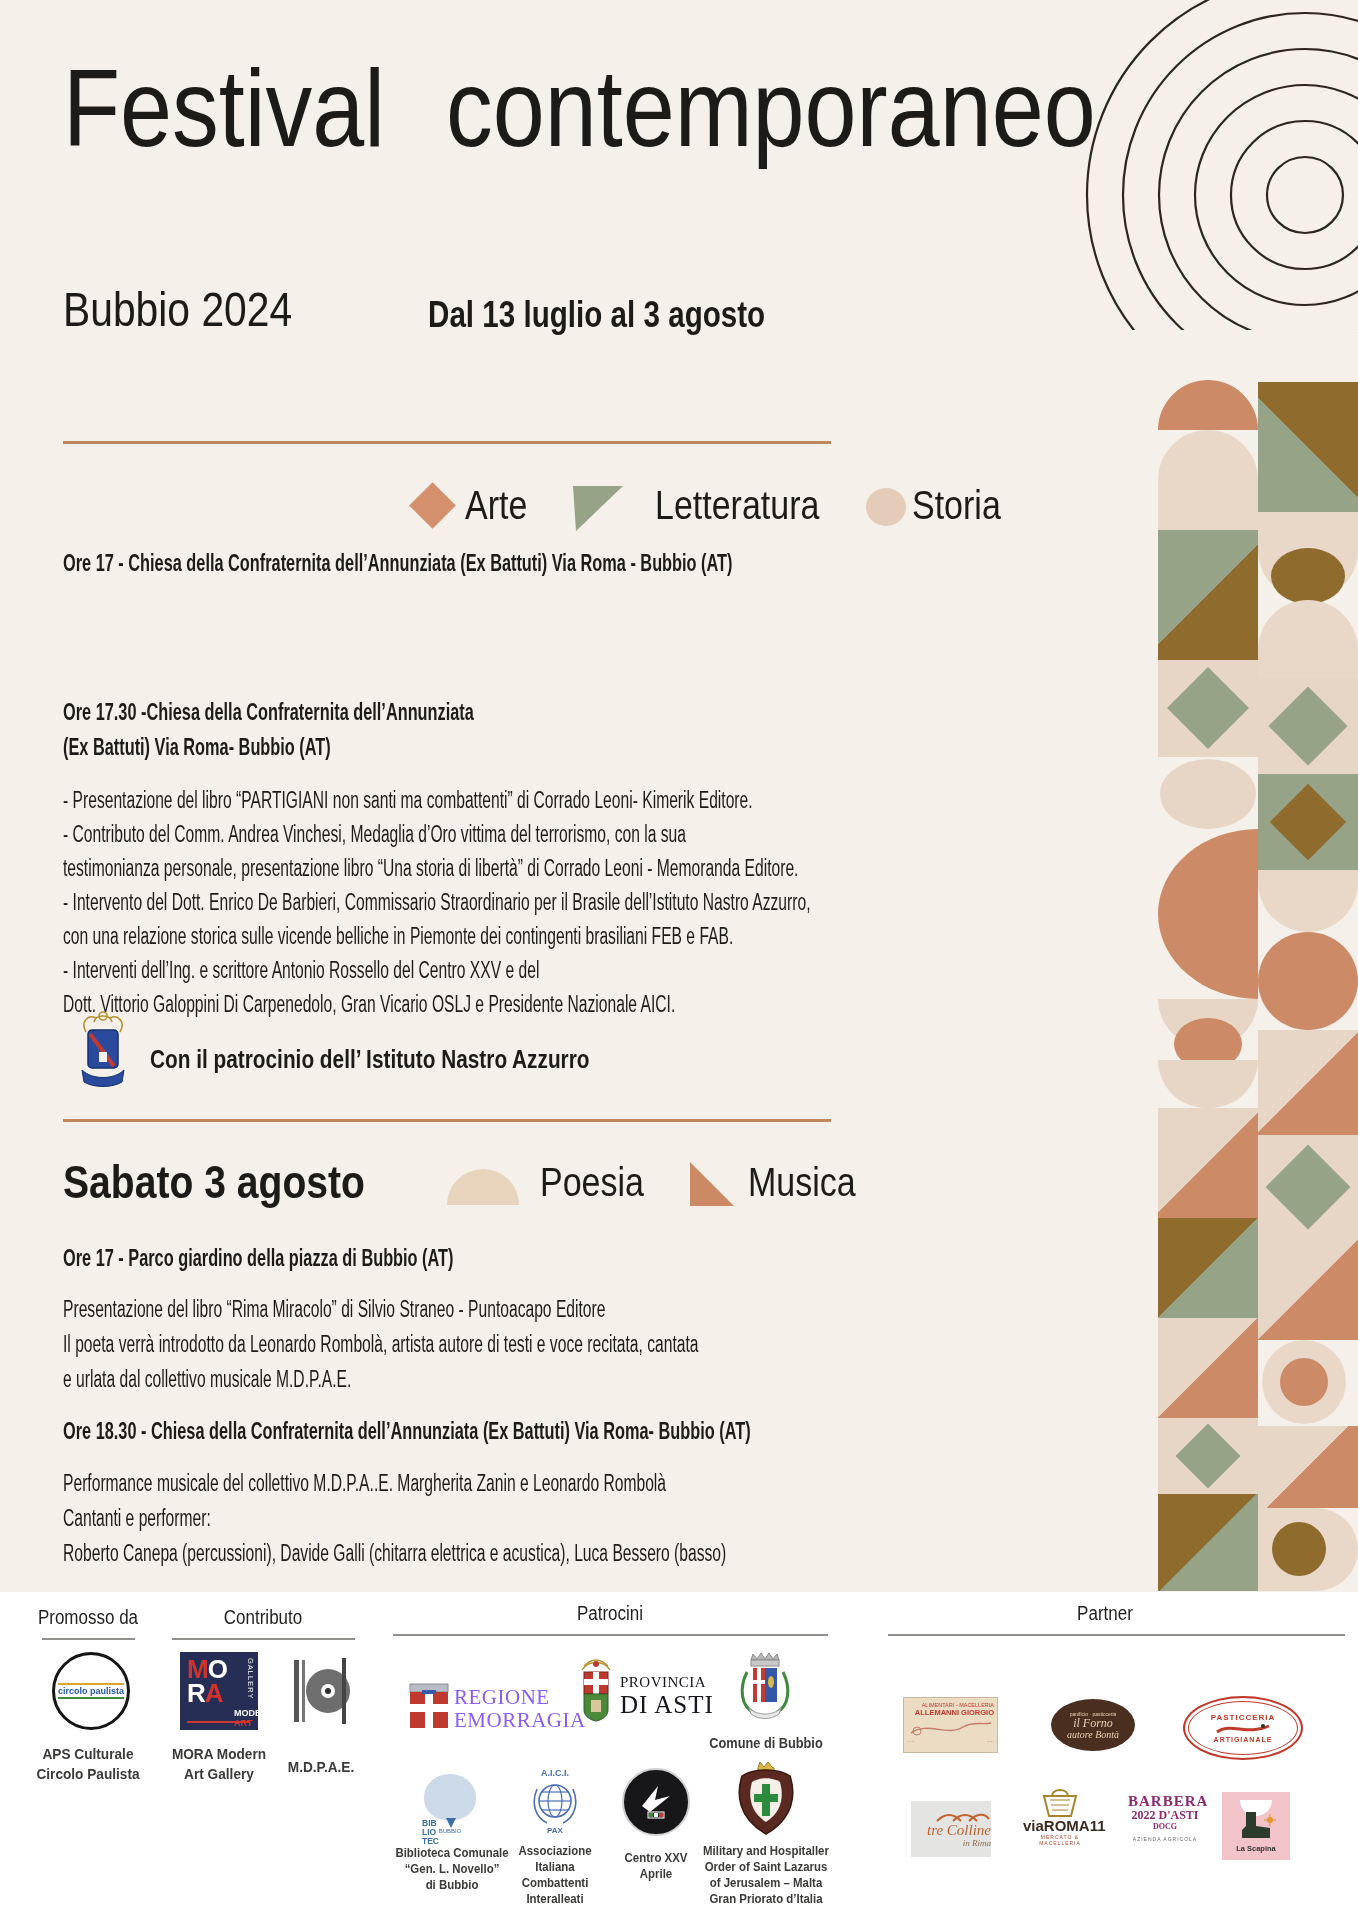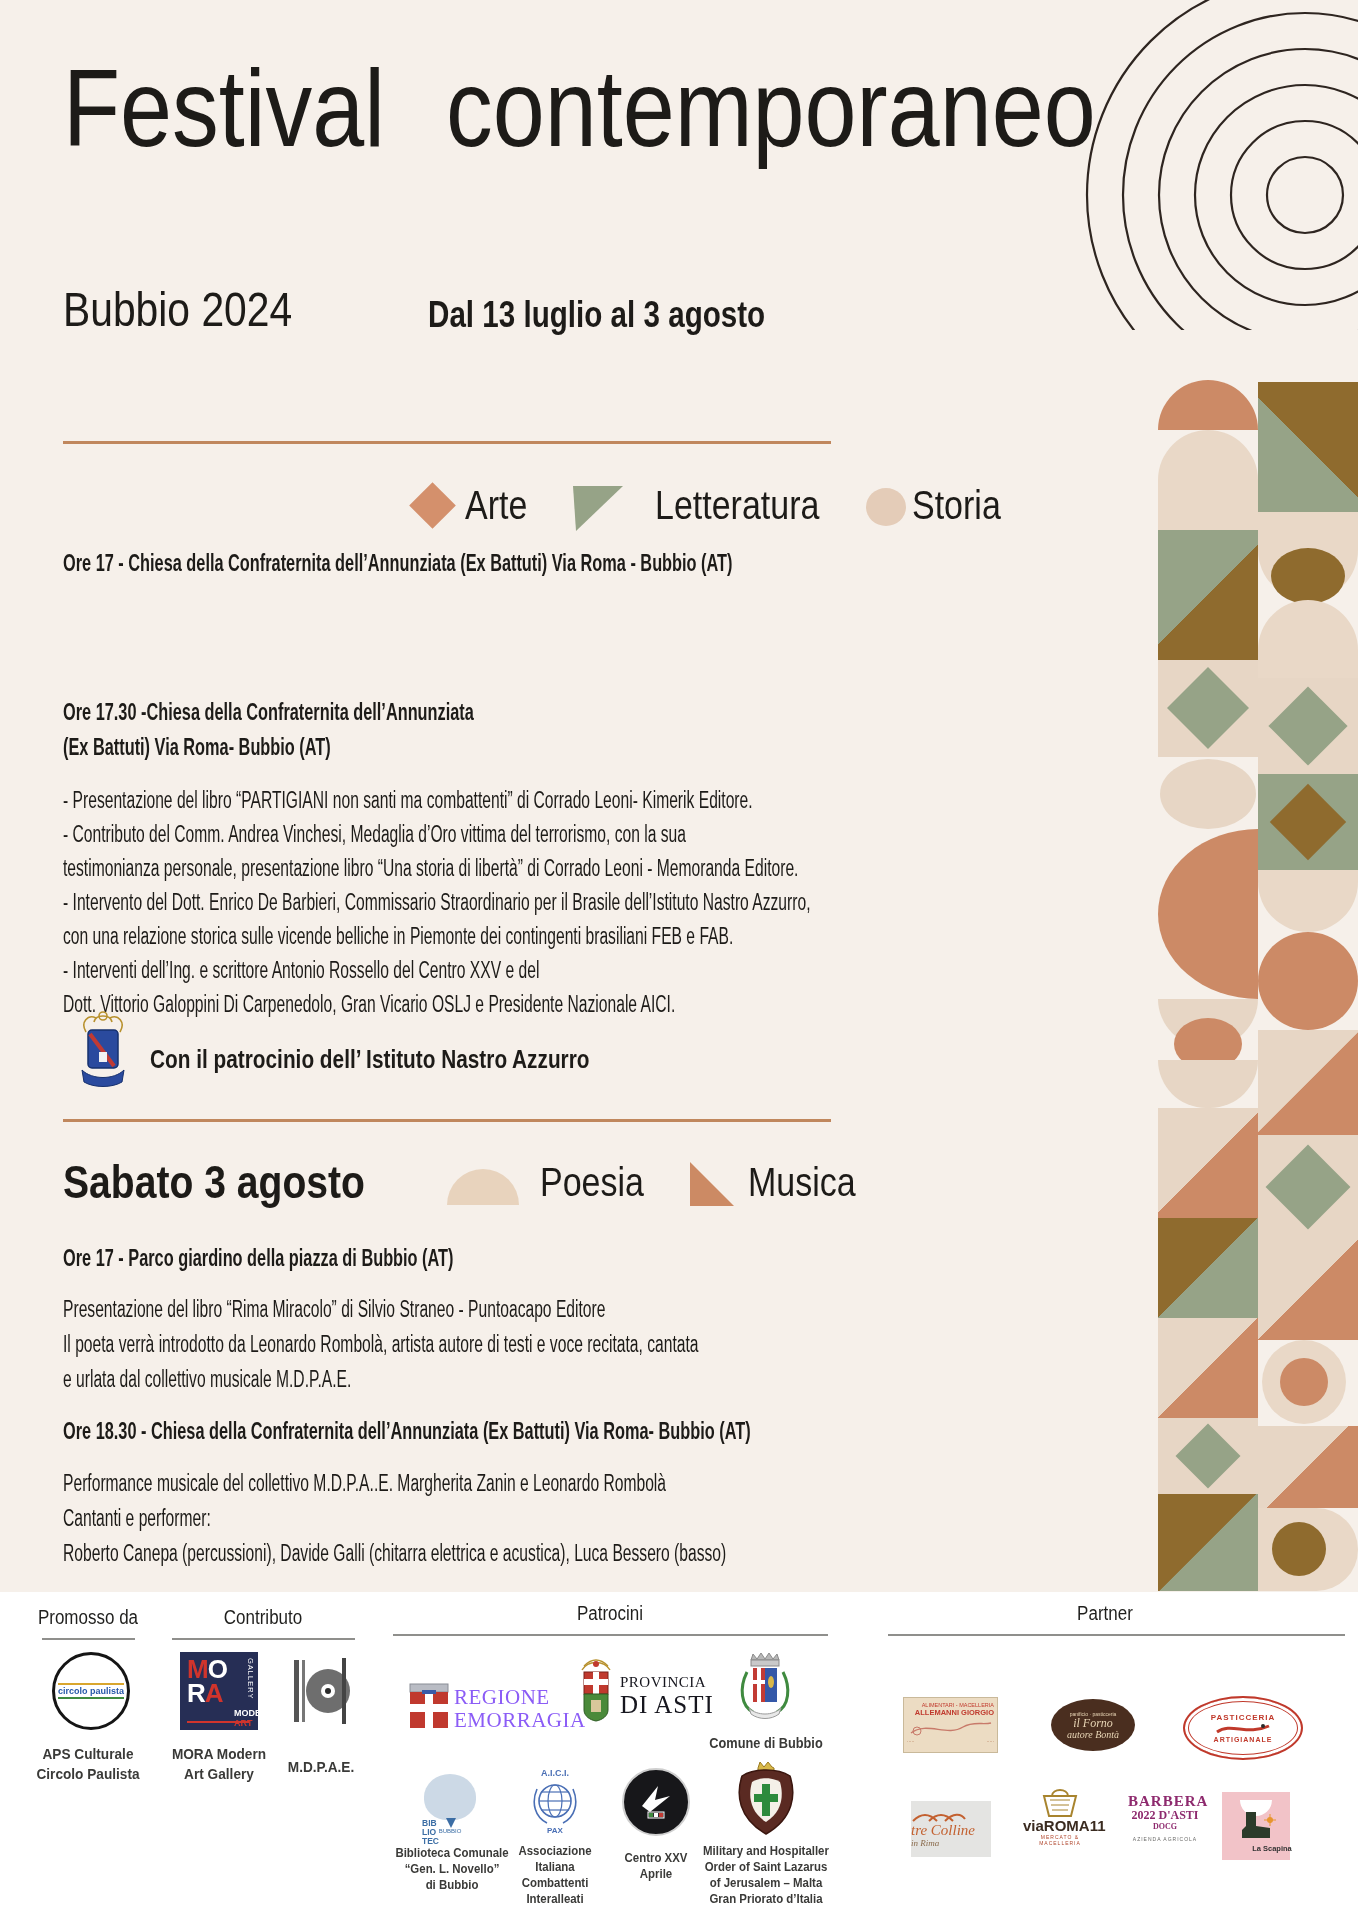--- a/index.html
+++ b/index.html
@@ -358,21 +358,21 @@
 
   <div class="abs" style="left:1183px;top:1696px;width:116px;height:60px;background:#ffffff;border:2px solid #c0392b;border-radius:50%;box-shadow:inset 0 0 0 3px #ffffff, inset 0 0 0 4px #c0392b;display:flex;flex-direction:column;align-items:center;justify-content:center;">
     <div style="font-size:8px;font-weight:bold;color:#c0392b;letter-spacing:1px;">PASTICCERIA</div>
     <svg width="60" height="14" viewBox="0 0 60 14">
         <path d="M4 10 C18 0, 34 14, 56 4" stroke="#c0392b" stroke-width="3" fill="none"></path>
         <circle cx="50" cy="4" r="2" fill="#2b2b2b"></circle>
       </svg>
     <div style="font-size:7px;font-weight:bold;color:#c0392b;letter-spacing:1px;">ARTIGIANALE</div>
   </div>
 
-  <div class="abs" style="left:911px;top:1801px;width:80px;height:56px;background:#e4e4e2;display:flex;flex-direction:column;align-items:flex-start;justify-content:center;">
+  <div class="abs" style="left:911px;top:1801px;width:80px;height:56px;background:#e4e4e2;display:flex;flex-direction:column;align-items:flex-end;justify-content:center;">
     <svg width="56" height="12" viewBox="0 0 56 12">
         <path d="M2 10 C10 2, 18 2, 26 10 M18 10 C26 2, 34 2, 42 10 M34 10 C42 2, 50 2, 54 8" stroke="#c3602f" stroke-width="2" fill="none"></path>
       </svg>
     <div class="serif" style="font-size:15px;font-style:italic;color:#c3602f;line-height:15px;">tre Colline</div>
     <div class="serif" style="font-size:9px;font-style:italic;color:#8a6a4a;">in Rima</div>
   </div>
 
   <div class="abs" style="left:1023px;top:1788px;width:74px;height:66px;text-align:center;">
     <svg width="40" height="30" viewBox="0 0 40 30" style="margin:0 auto;">
       <path d="M12 8 C12 0, 28 0, 28 8" stroke="#a8842e" stroke-width="2" fill="none"></path>
@@ -393,16 +393,16 @@
   </div>
 
   <div class="abs" style="left:1222px;top:1792px;width:68px;height:68px;background:#f2c3c8;">
     <div class="abs" style="left:18px;top:8px;width:32px;height:16px;background:#ffffff;border-radius:0 0 16px 16px;"></div>
     <svg class="abs" style="left:14px;top:18px;" width="40" height="34" viewBox="0 0 40 34">
       <path d="M10 2 L20 2 L20 16 L34 18 L34 28 L6 28 L6 20 L10 16 Z" fill="#2c3b2a"></path>
       <circle cx="34" cy="10" r="3" fill="#e8952e"></circle>
       <line x1="34" y1="4" x2="34" y2="16" stroke="#e8952e" stroke-width="1"></line>
       <line x1="28" y1="10" x2="40" y2="10" stroke="#e8952e" stroke-width="1"></line>
     </svg>
-    <div class="abs" style="left:16px;top:52px;width:68px;text-align:center;font-size:7.5px;font-weight:bold;color:#333;">La Scapina</div>
+    <div class="abs" style="left:0;top:52px;width:68px;text-align:center;font-size:7.5px;font-weight:bold;color:#333;">La Scapina</div>
   </div>
 
 </div>
 
 </body></html>

